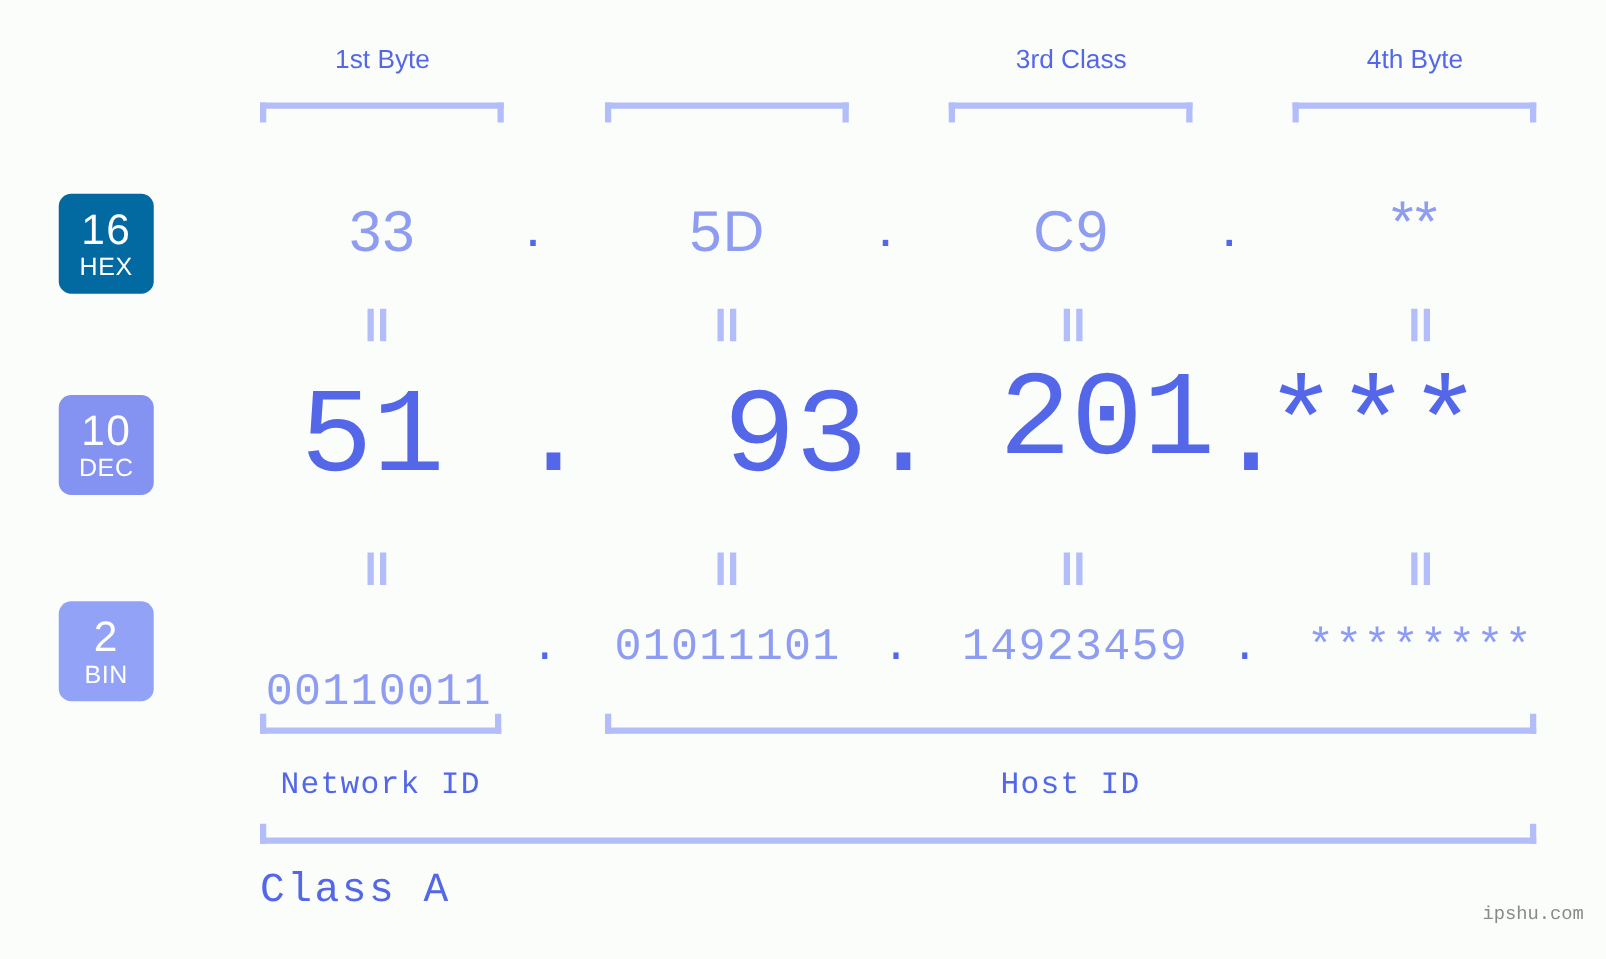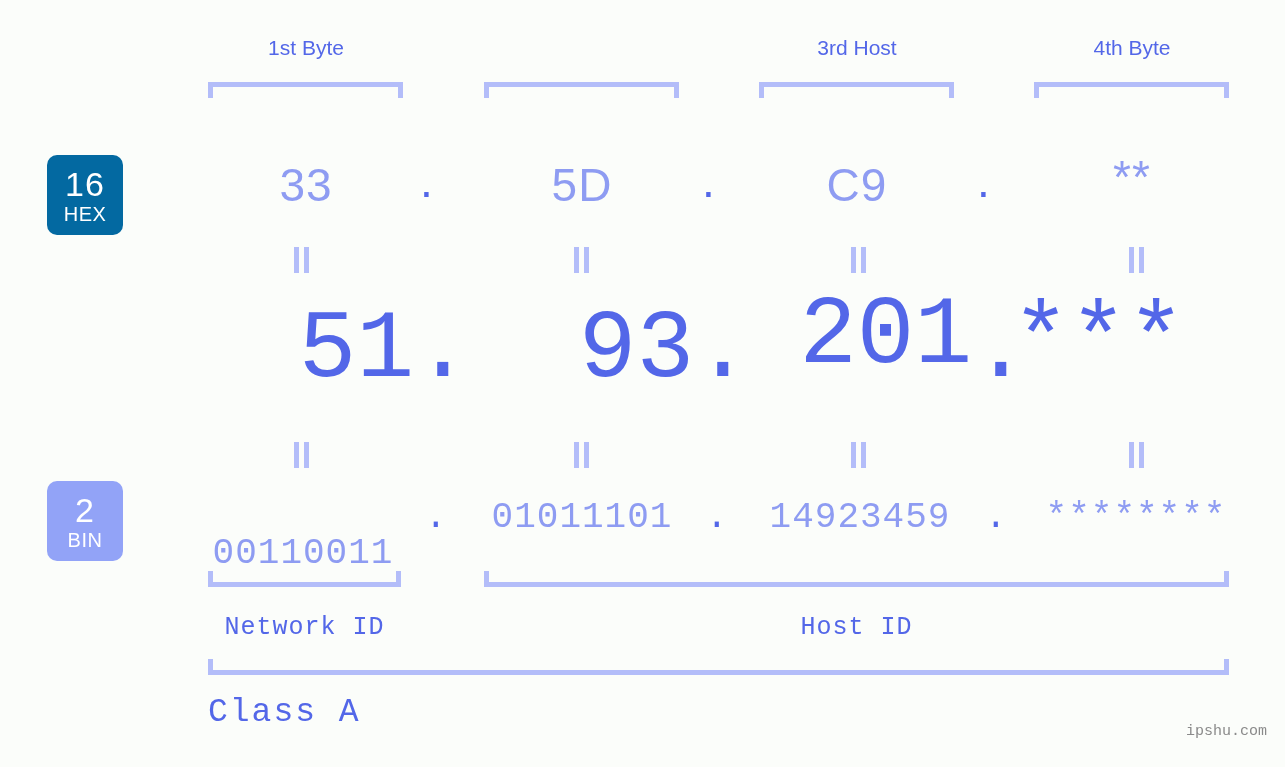--- a/index.html
+++ b/index.html
@@ -168,21 +168,21 @@
     font-family: "Liberation Mono", monospace;
     letter-spacing: 0px;
   }
 </style>
 </head>
 <body>
 
 <div class="canvas">
 
   <div class="byte-label" style="left:207px; top:36px; width:198px;">1st Byte</div>
-  <div class="byte-label" style="left:758px; top:36px; width:198px;">3rd Host</div>
+  <div class="byte-label" style="left:758px; top:36px; width:198px;">3rd Class</div>
   <div class="byte-label" style="left:1033px; top:36px; width:198px;">4th Byte</div>
 
   <div class="bracket-down" style="left:208px; top:82px; width:195px;"></div>
   <div class="bracket-down" style="left:484px; top:82px; width:195px;"></div>
   <div class="bracket-down" style="left:759px; top:82px; width:195px;"></div>
   <div class="bracket-down" style="left:1034px; top:82px; width:195px;"></div>
 
   <div class="badge" style="left:47px; top:155px; background:#0369a1;">
     <span class="num">16</span>
     <span class="nm">HEX</span>
@@ -209,22 +209,26 @@
     </div>
   <div class="eqs" style="left:845px; top:247px;">
       <i></i>
       <i></i>
     </div>
   <div class="eqs" style="left:1123px; top:247px;">
       <i></i>
       <i></i>
     </div>
 
-
-  <div class="val dec-val" style="left:182px; top:303px; width:232px; text-align:right;">51</div>
+  <div class="badge" style="left:47px; top:316px; background:#8492f2;">
+    <span class="num">10</span>
+    <span class="nm">DEC</span>
+  </div>
+
+  <div class="val dec-val" style="left:182px; top:303px; width:232px; text-align:center;">51</div>
   <div class="val dec-val" style="left:414px; top:303px; width:40px;">.</div>
 
   <div class="val dec-val" style="left:454px; top:303px; width:240px; text-align:right;">93</div>
   <div class="val dec-val" style="left:694px; top:303px; width:40px;">.</div>
 
   <div class="val dec-val" style="left:734px; top:289px; width:238px; text-align:right;">201</div>
   <div class="val dec-val" style="left:972px; top:303px; width:40px;">.</div>
 
   <div class="val dec-val" style="left:1012px; top:295px; width:240px; text-align:left;">***</div>
 

